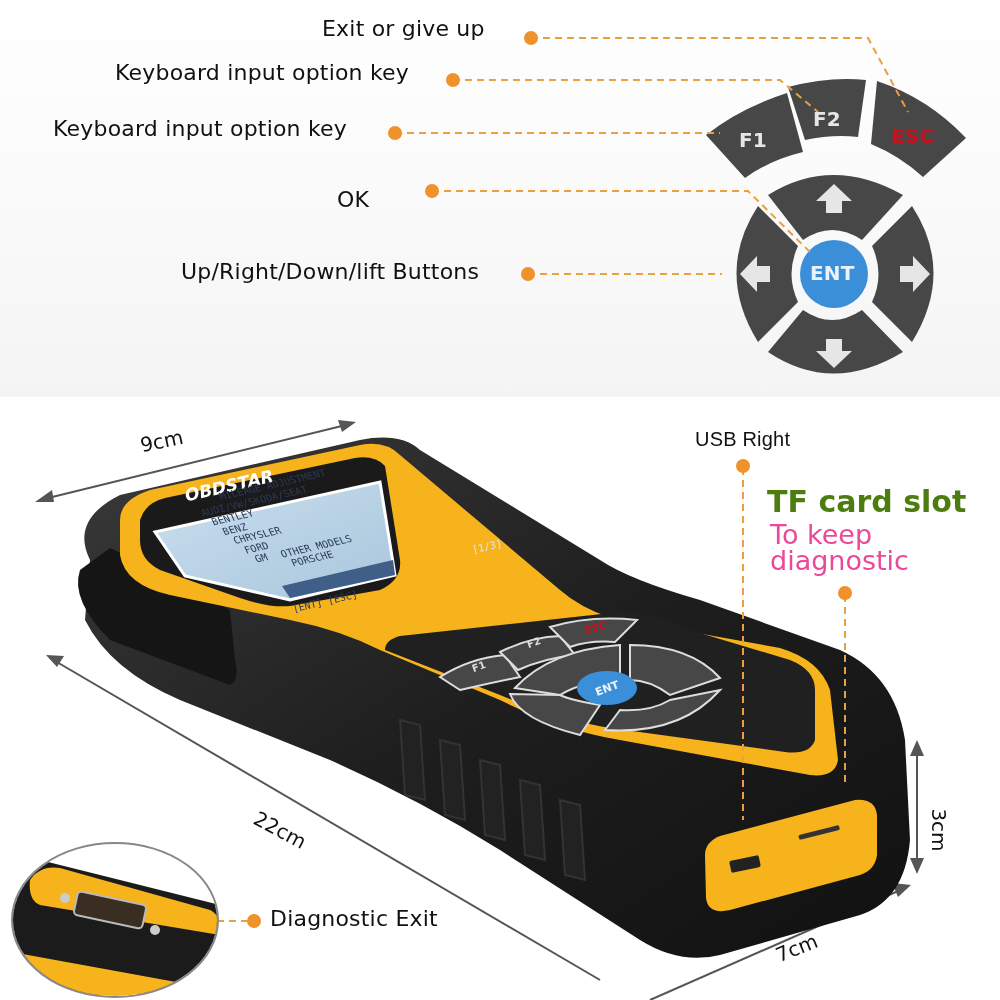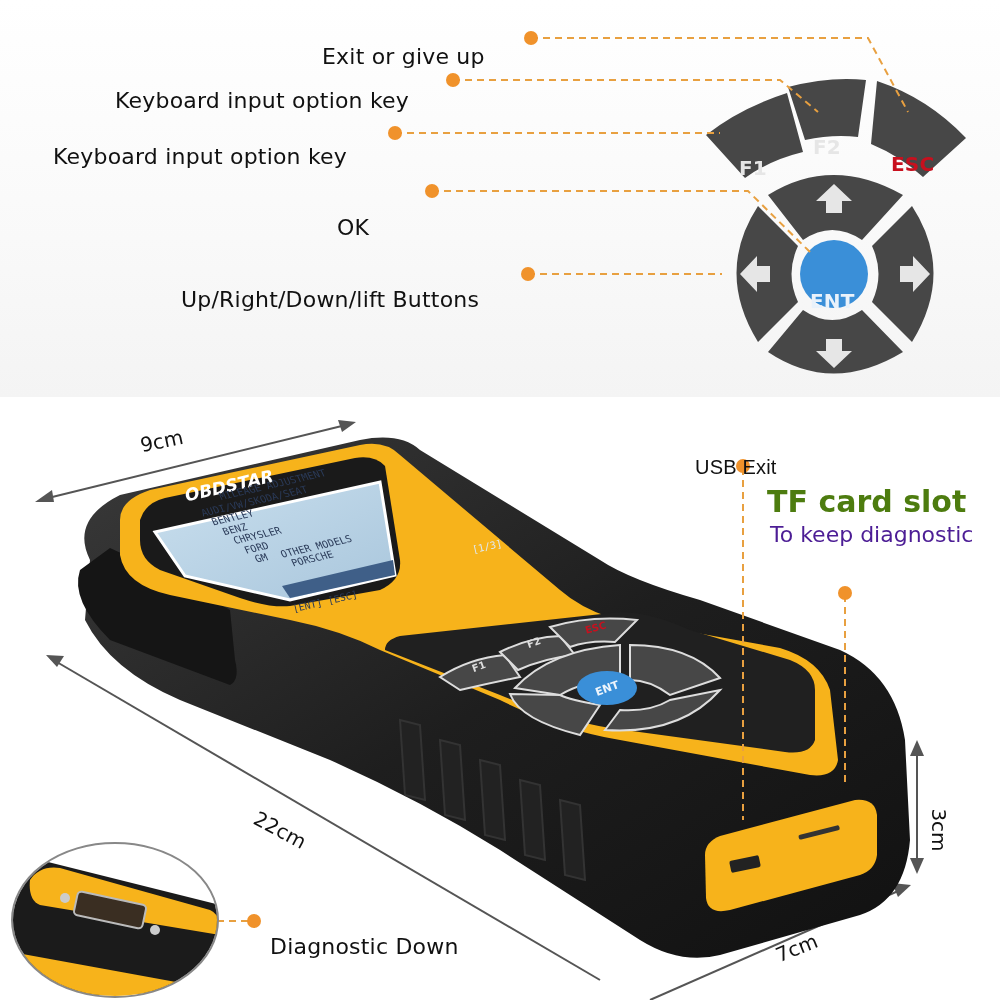--- a/index.html
+++ b/index.html
@@ -1,24 +1,24 @@
 <!DOCTYPE html>
 <html><head>
 <meta charset="utf-8">
 <style>
   html, body { margin:0; padding:0; }
   body { width:1000px; height:1000px; background:#ffffff; position:relative; overflow:hidden;
          font-family: "DejaVu Sans", "Liberation Sans", sans-serif; color:#111; }
   .top-panel { position:absolute; left:0; top:0; width:1000px; height:397px;
                background:linear-gradient(#ffffff 0%, #f9f9f9 60%, #f4f4f4 100%); }
-  .label { position:absolute; font-size:22px; color:#111; white-space:nowrap; letter-spacing:0.2px;margin-top:28px; }
+  .label { position:absolute; font-size:22px; color:#111; white-space:nowrap; letter-spacing:0.2px; }
   .label-sans { font-family:"Liberation Sans", sans-serif; font-size:20px; }
   .svg-layer { position:absolute; left:0; top:0; width:1000px; height:1000px; }
   .tf-title { position:absolute; left:767px; top:484px; font-size:30px; font-weight:bold; color:#4d7c0f; }
-  .tf-desc { position:absolute; left:770px; top:522px; font-size:22px; color:#4c1d95; line-height:26px; }
+  .tf-desc { position:absolute; left:770px; top:522px; font-size:27px; color:#ec4899; line-height:26px; }
   .dim { position:absolute; font-size:20px; color:#111; white-space:nowrap; }
   .screen-text { font-family:"DejaVu Sans Mono", "Liberation Mono", monospace; }
 </style>
 </head>
 <body>
 
 <div class="top-panel"></div>
 
 <div class="label" style="left:322px; top:16px;">Exit or give up</div>
 <div class="label" style="left:115px; top:60px;">Keyboard input option key</div>
@@ -176,18 +176,18 @@
 <div style="position:absolute; left:472px; top:661px; font-size:10px; color:#ddd; font-weight:bold; transform:rotate(-20deg);">F1</div>
 <div style="position:absolute; left:527px; top:637px; font-size:10px; color:#ddd; font-weight:bold; transform:rotate(-20deg);">F2</div>
 <div style="position:absolute; left:585px; top:622px; font-size:10px; color:#c8101e; font-weight:bold; transform:rotate(-15deg);">ESC</div>
 <div style="position:absolute; left:595px; top:682px; font-size:11px; color:#eef5fc; font-weight:bold; transform:rotate(-20deg);">ENT</div>
 
 <div class="dim" style="left:140px; top:429px; transform:rotate(-12deg);">9cm</div>
 <div class="dim" style="left:252px; top:818px; transform:rotate(28deg);">22cm</div>
 <div class="dim" style="left:775px; top:936px; transform:rotate(-22deg);">7cm</div>
 <div class="dim" style="left:917px; top:818px; transform:rotate(90deg);">3cm</div>
 
-<div class="label label-sans" style="left:695px; top:428px;">USB Exit</div>
+<div class="label label-sans" style="left:695px; top:428px;">USB Right</div>
 <div class="tf-title">TF card slot</div>
 <div class="tf-desc">
   <div>To keep diagnostic</div>
 </div>
-<div class="label" style="left:270px; top:906px;">Diagnostic Down</div>
+<div class="label" style="left:270px; top:906px;">Diagnostic Exit</div>
 
 </body></html>

